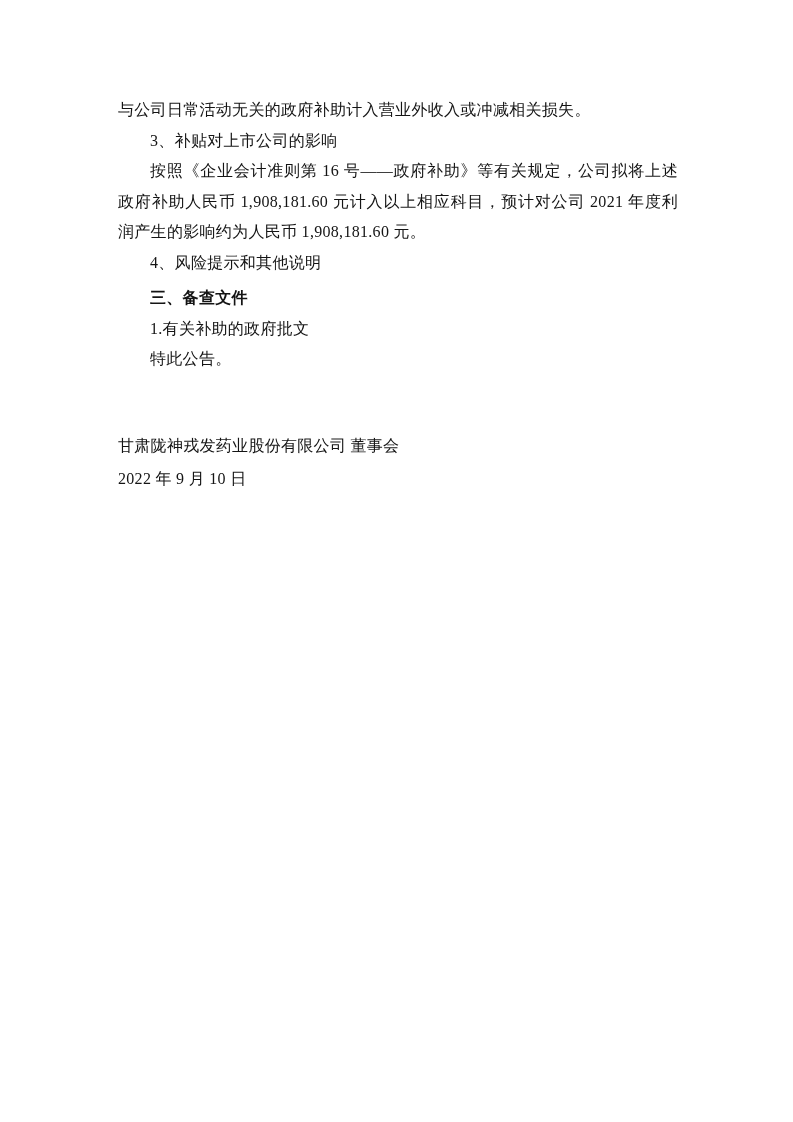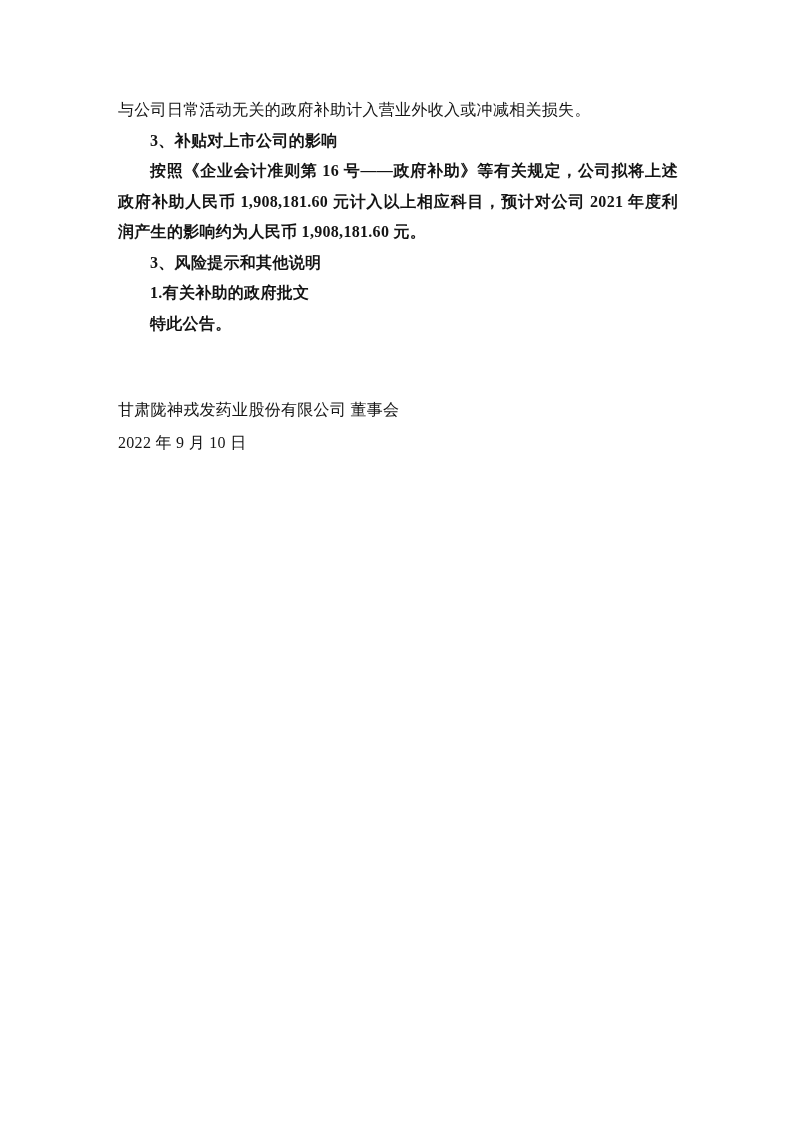--- a/index.html
+++ b/index.html
@@ -36,21 +36,20 @@
     letter-spacing: 0.3px;
   }
 
   .para {
     margin: 0;
     text-align: justify;
   }
 
   .indent {
     text-indent: 32px;
-    font-weight: bold;
   }
 
   .bold {
     font-weight: bold;
   }
 
   .gap-before {
     margin-top: 5px;
   }
 
@@ -65,23 +64,24 @@
 
 <div class="page">
   <div class="content">
 
     <p class="para">与公司日常活动无关的政府补助计入营业外收入或冲减相关损失。</p>
 
     <p class="para indent">3、补贴对上市公司的影响</p>
 
     <p class="para indent">按照《企业会计准则第 16 号——政府补助》等有关规定，公司拟将上述政府补助人民币 1,908,181.60 元计入以上相应科目，预计对公司 2021 年度利润产生的影响约为人民币 1,908,181.60 元。</p>
 
-    <p class="para indent">3、风险提示和其他说明</p>
+    <p class="para indent">4、风险提示和其他说明</p>
 
 
+    <p class="para indent bold gap-before">三、备查文件</p>
 
     <p class="para indent">1.有关补助的政府批文</p>
 
 
     <p class="para indent">特此公告。</p>
 
     <div class="signature">
       <p class="para">甘肃陇神戎发药业股份有限公司  董事会</p>
       <p class="para">2022 年 9 月 10 日</p>
     </div>

